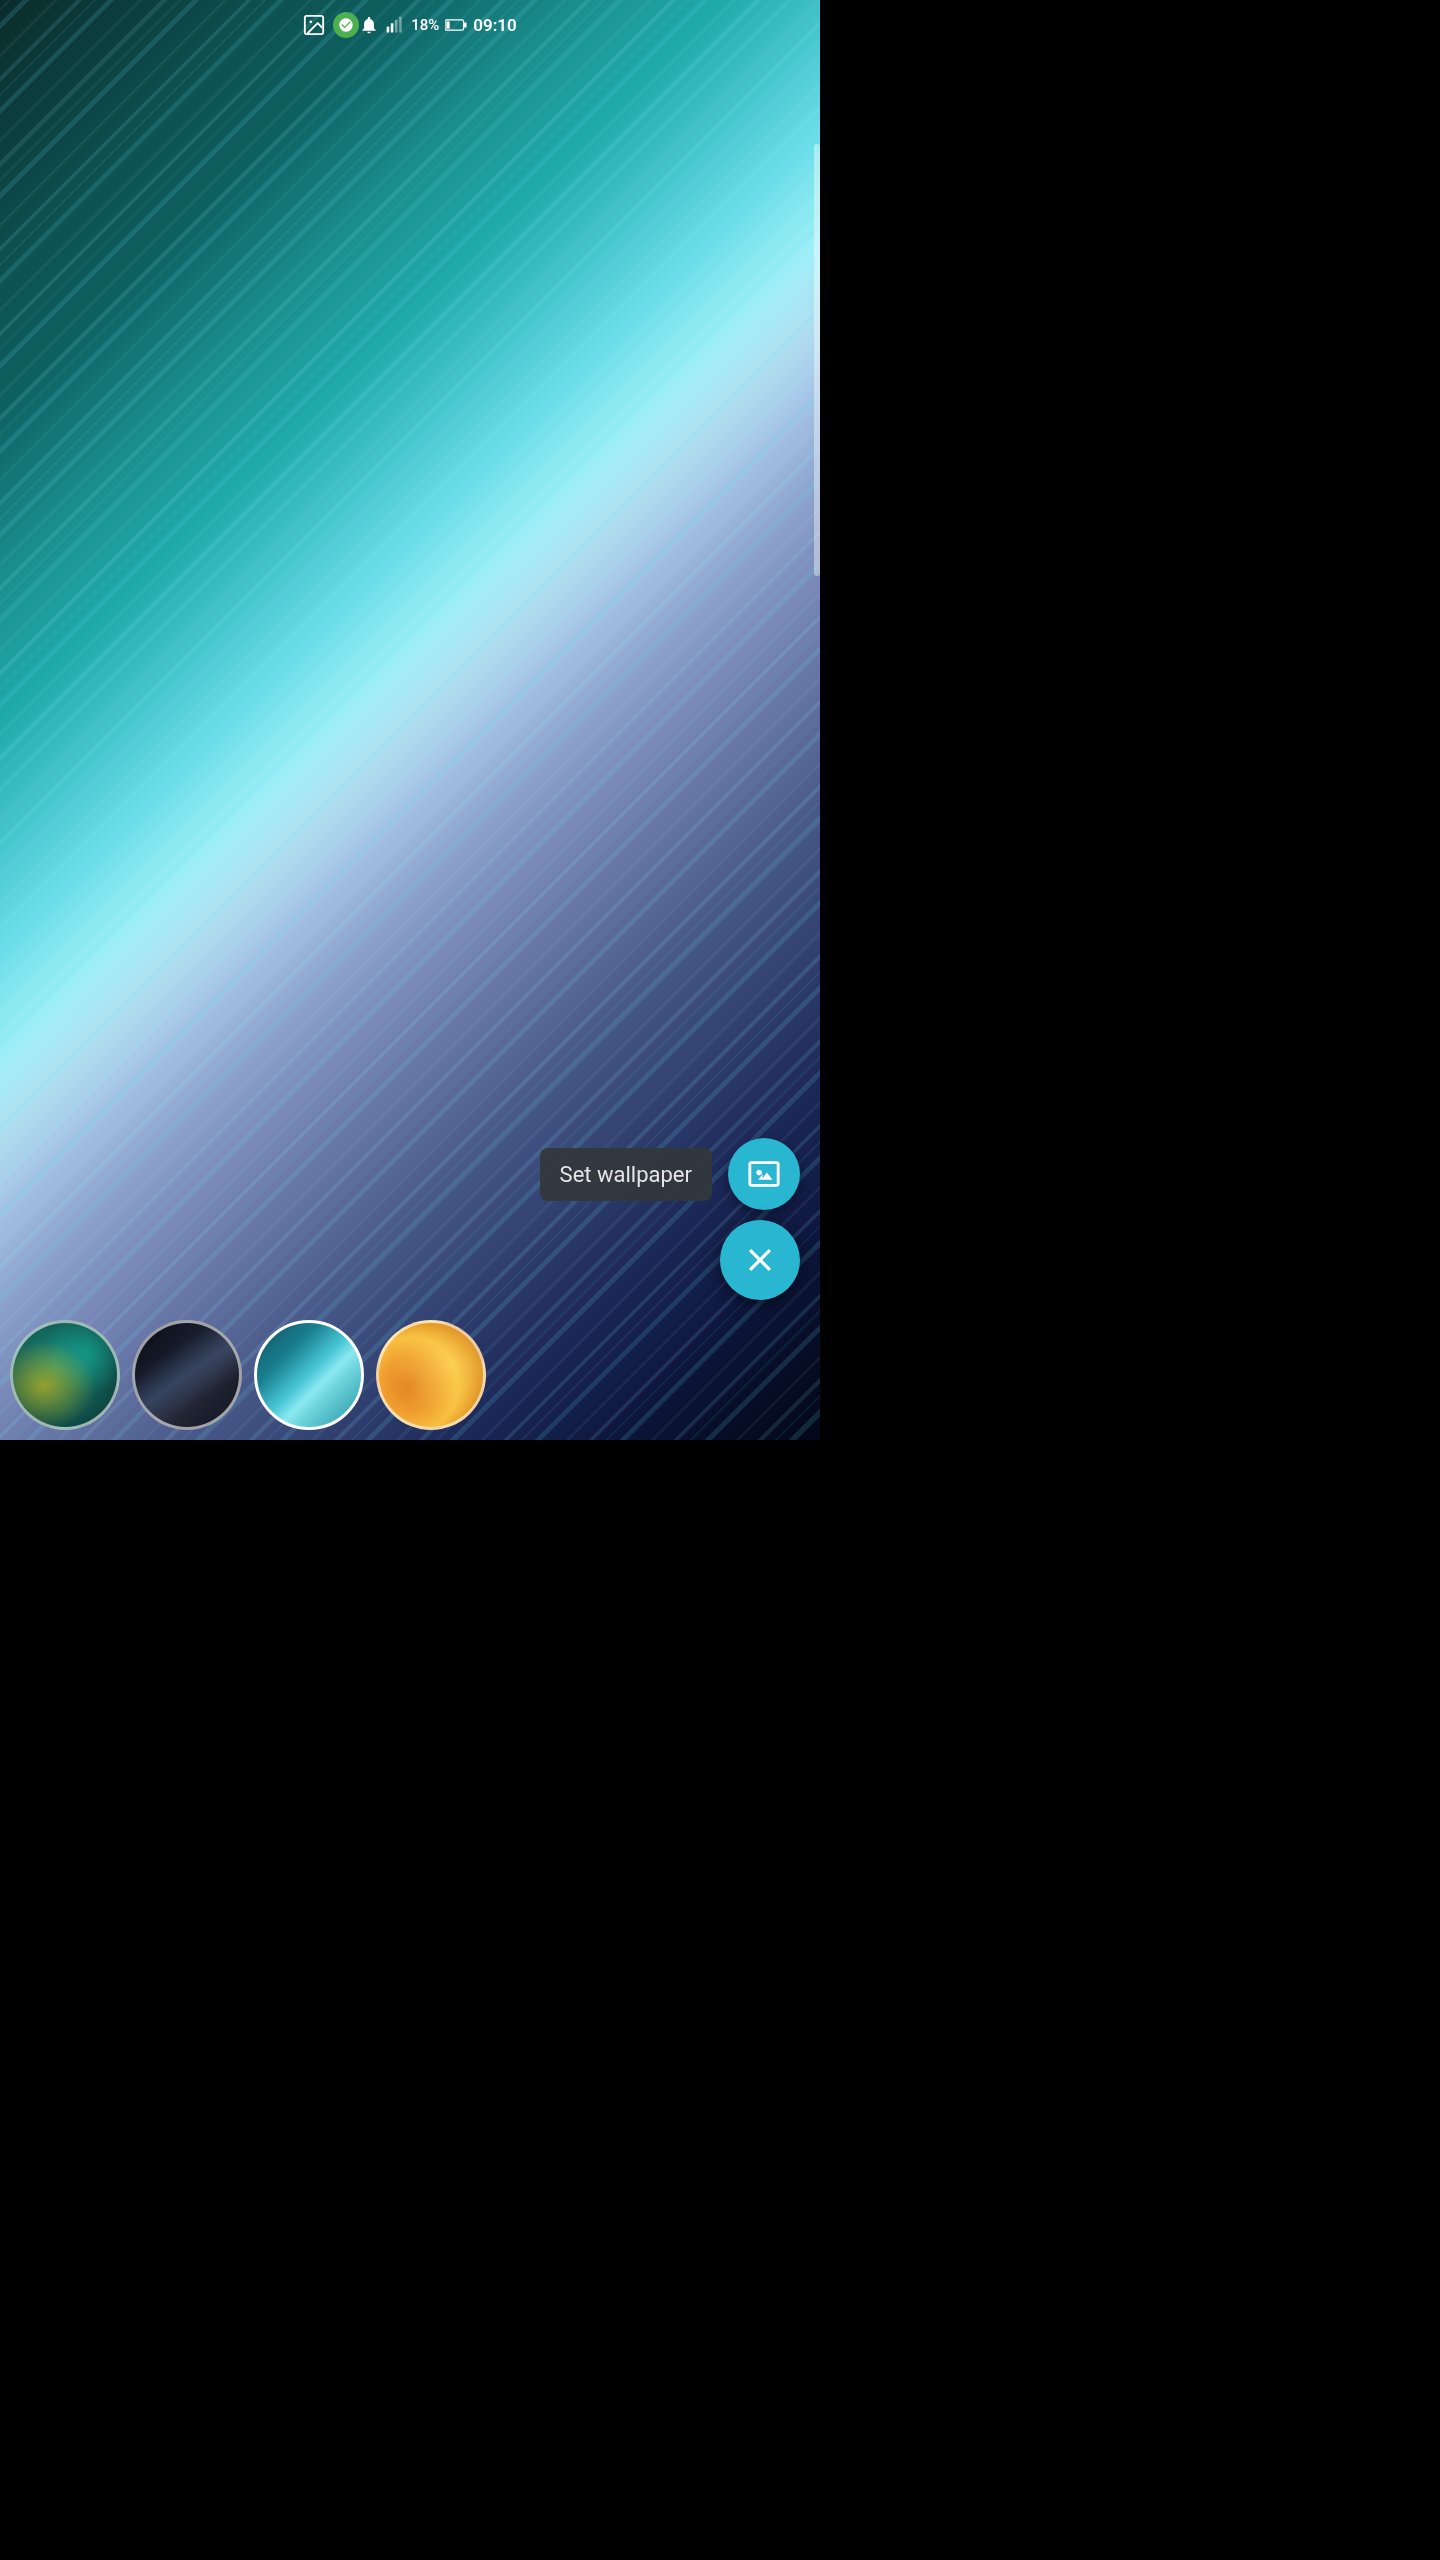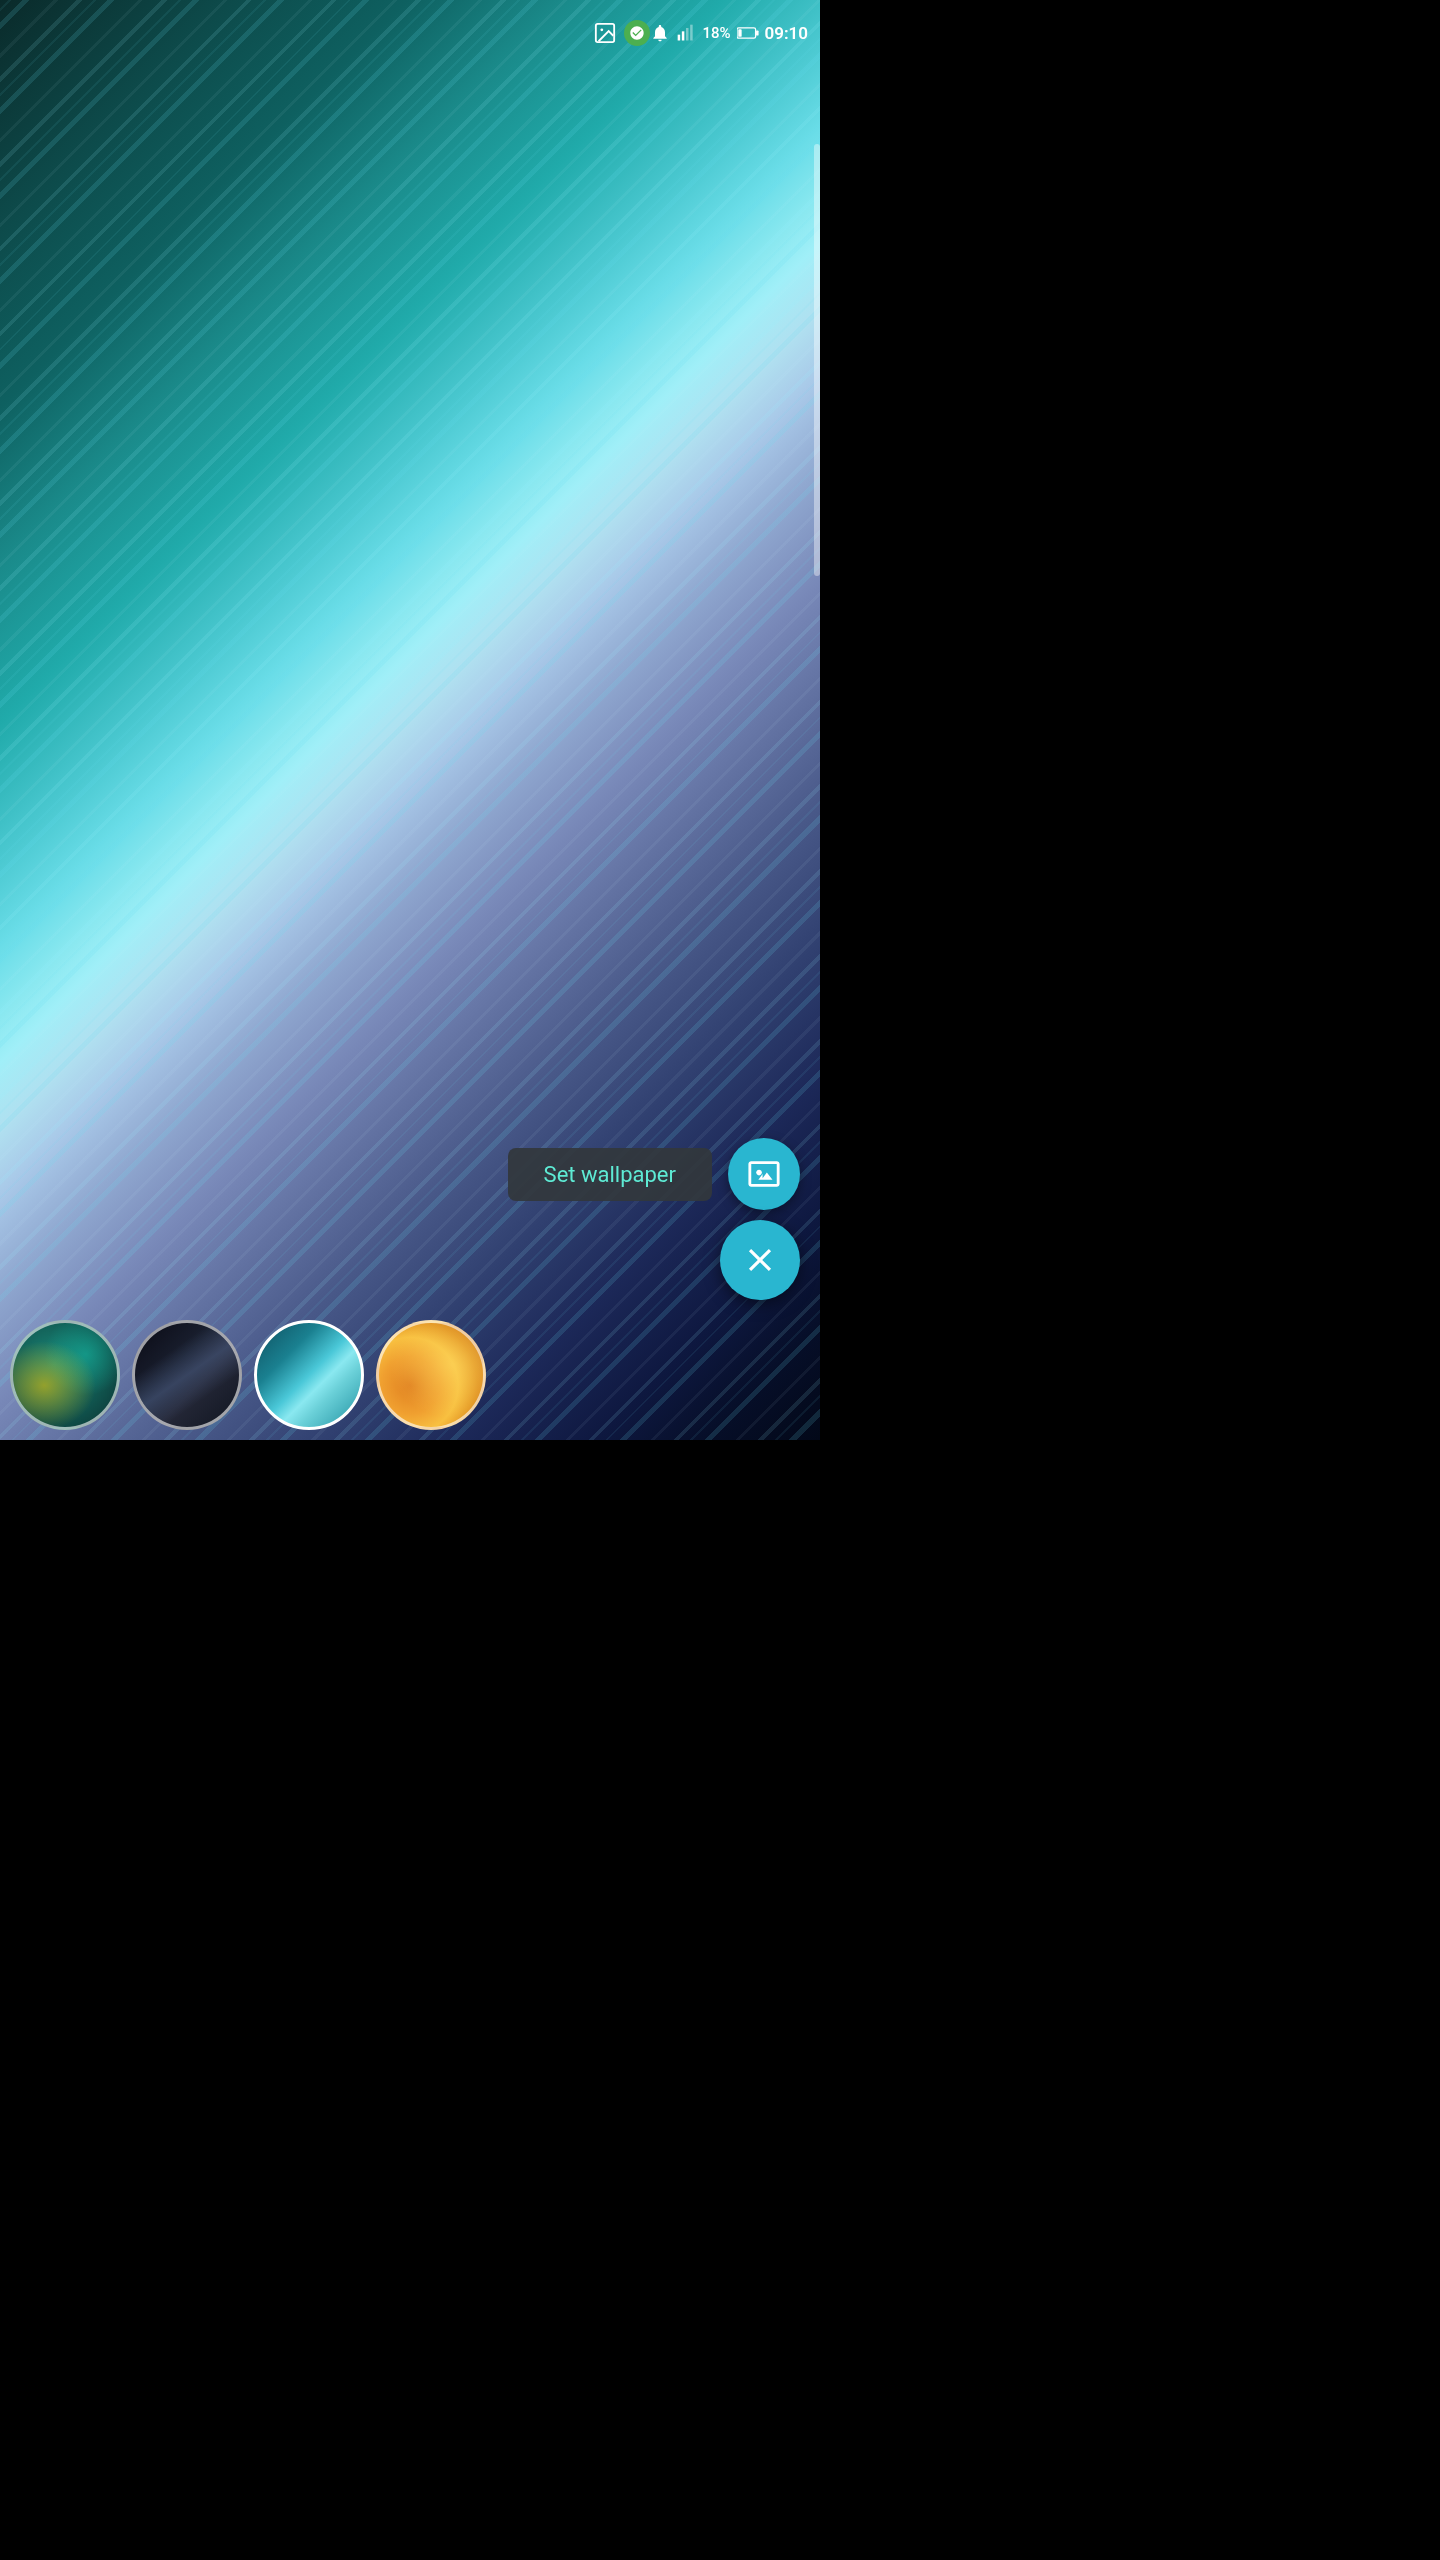--- a/index.html
+++ b/index.html
@@ -72,28 +72,28 @@
         transparent 38px,
         transparent 55px,
         rgba(100, 220, 240, 0.15) 55px,
         rgba(100, 220, 240, 0.15) 60px
       );
     }
 
     
     #status-bar {
       position: absolute;
-      top: 8px;
+      top: 0;
       left: 0;
       right: 0;
       height: 50px;
       z-index: 100;
       display: flex;
       align-items: center;
-      justify-content: flex-end;
+      justify-content: center;
       padding: 0 12px;
     }
 
     #status-bar-left {
       display: flex;
       align-items: center;
       gap: 8px;
     }
 
     .status-icon {
@@ -135,24 +135,24 @@
     }
 
     .fab-item {
       display: flex;
       align-items: center;
       gap: 16px;
     }
 
     .fab-label {
       background: rgba(50, 55, 60, 0.92);
-      color: #5eead4;
+      color: #e5e5e5;
       font-size: 22px;
       font-weight: 400;
-      padding: 14px 36px;
+      padding: 14px 20px;
       border-radius: 8px;
       white-space: nowrap;
       cursor: pointer;
     }
 
     .fab-btn {
       width: 72px;
       height: 72px;
       border-radius: 50%;
       background: #29b6d0;

